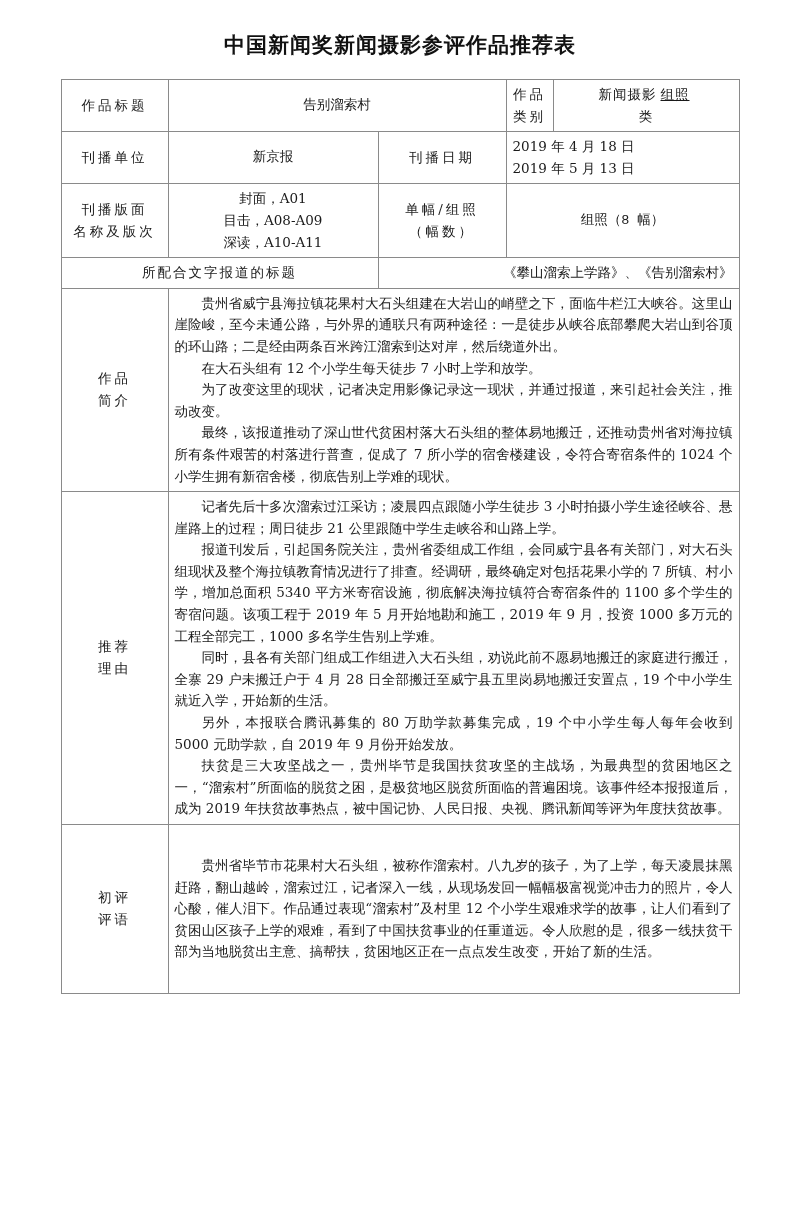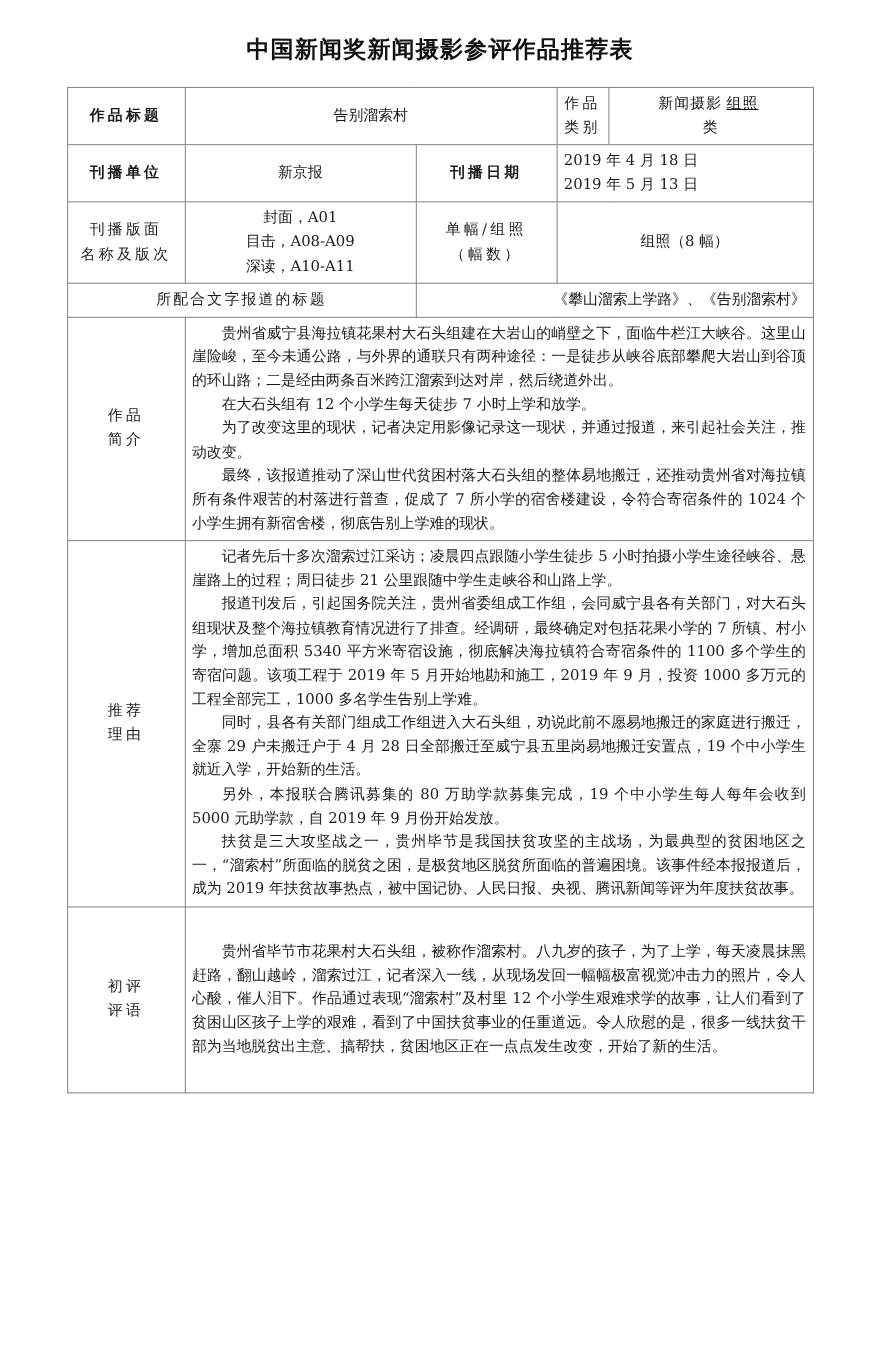--- a/index.html
+++ b/index.html
@@ -40,31 +40,32 @@
     border: 1px solid #8a8a8a;
     vertical-align: middle;
     padding: 4px 6px;
     font-size: 13.5px;
     line-height: 1.6;
   }
   .lbl {
     text-align: center;
     font-size: 15px;
     letter-spacing: 3px;
-    font-weight: bold;
+    font-weight: normal;
     white-space: nowrap;
   }
   .lbl-2line {
     text-align: center;
     font-size: 15px;
     letter-spacing: 3px;
     line-height: 1.45;
   }
   .ctr {
     text-align: center;
+    font-family: Liberation Mono, monospace;
   }
   .val-sm {
     text-align: center;
     font-size: 12.5px;
   }
   .cat-cell {
     text-align: center;
     font-size: 14.5px;
     line-height: 1.5;
     letter-spacing: 1px;
@@ -191,21 +192,21 @@
         <p>最终，该报道推动了深山世代贫困村落大石头组的整体易地搬迁，还推动贵州省对海拉镇所有条件艰苦的村落进行普查，促成了 7 所小学的宿舍楼建设，令符合寄宿条件的 1024 个小学生拥有新宿舍楼，彻底告别上学难的现状。</p>
       </td>
     </tr>
 
     <tr>
       <td class="lbl-vert">
         <div>推荐</div>
         <div>理由</div>
       </td>
       <td class="body-cell" colspan="4">
-        <p>记者先后十多次溜索过江采访；凌晨四点跟随小学生徒步 5 小时拍摄小学生途径峡谷、悬崖路上的过程；周日徒步 21 公里跟随中学生走峡谷和山路上学。</p>
+        <p>记者先后十多次溜索过江采访；凌晨四点跟随小学生徒步 3 小时拍摄小学生途径峡谷、悬崖路上的过程；周日徒步 21 公里跟随中学生走峡谷和山路上学。</p>
         <p>报道刊发后，引起国务院关注，贵州省委组成工作组，会同威宁县各有关部门，对大石头组现状及整个海拉镇教育情况进行了排查。经调研，最终确定对包括花果小学的 7 所镇、村小学，增加总面积 5340 平方米寄宿设施，彻底解决海拉镇符合寄宿条件的 1100 多个学生的寄宿问题。该项工程于 2019 年 5 月开始地勘和施工，2019 年 9 月，投资 1000 多万元的工程全部完工，1000 多名学生告别上学难。</p>
         <p>同时，县各有关部门组成工作组进入大石头组，劝说此前不愿易地搬迁的家庭进行搬迁，全寨 29 户未搬迁户于 4 月 28 日全部搬迁至威宁县五里岗易地搬迁安置点，19 个中小学生就近入学，开始新的生活。</p>
         <p>另外，本报联合腾讯募集的 80 万助学款募集完成，19 个中小学生每人每年会收到 5000 元助学款，自 2019 年 9 月份开始发放。</p>
         <p>扶贫是三大攻坚战之一，贵州毕节是我国扶贫攻坚的主战场，为最典型的贫困地区之一，“溜索村”所面临的脱贫之困，是极贫地区脱贫所面临的普遍困境。该事件经本报报道后，成为 2019 年扶贫故事热点，被中国记协、人民日报、央视、腾讯新闻等评为年度扶贫故事。</p>
       </td>
     </tr>
 
     <tr>
       <td class="lbl-vert">
         <div>初评</div>

